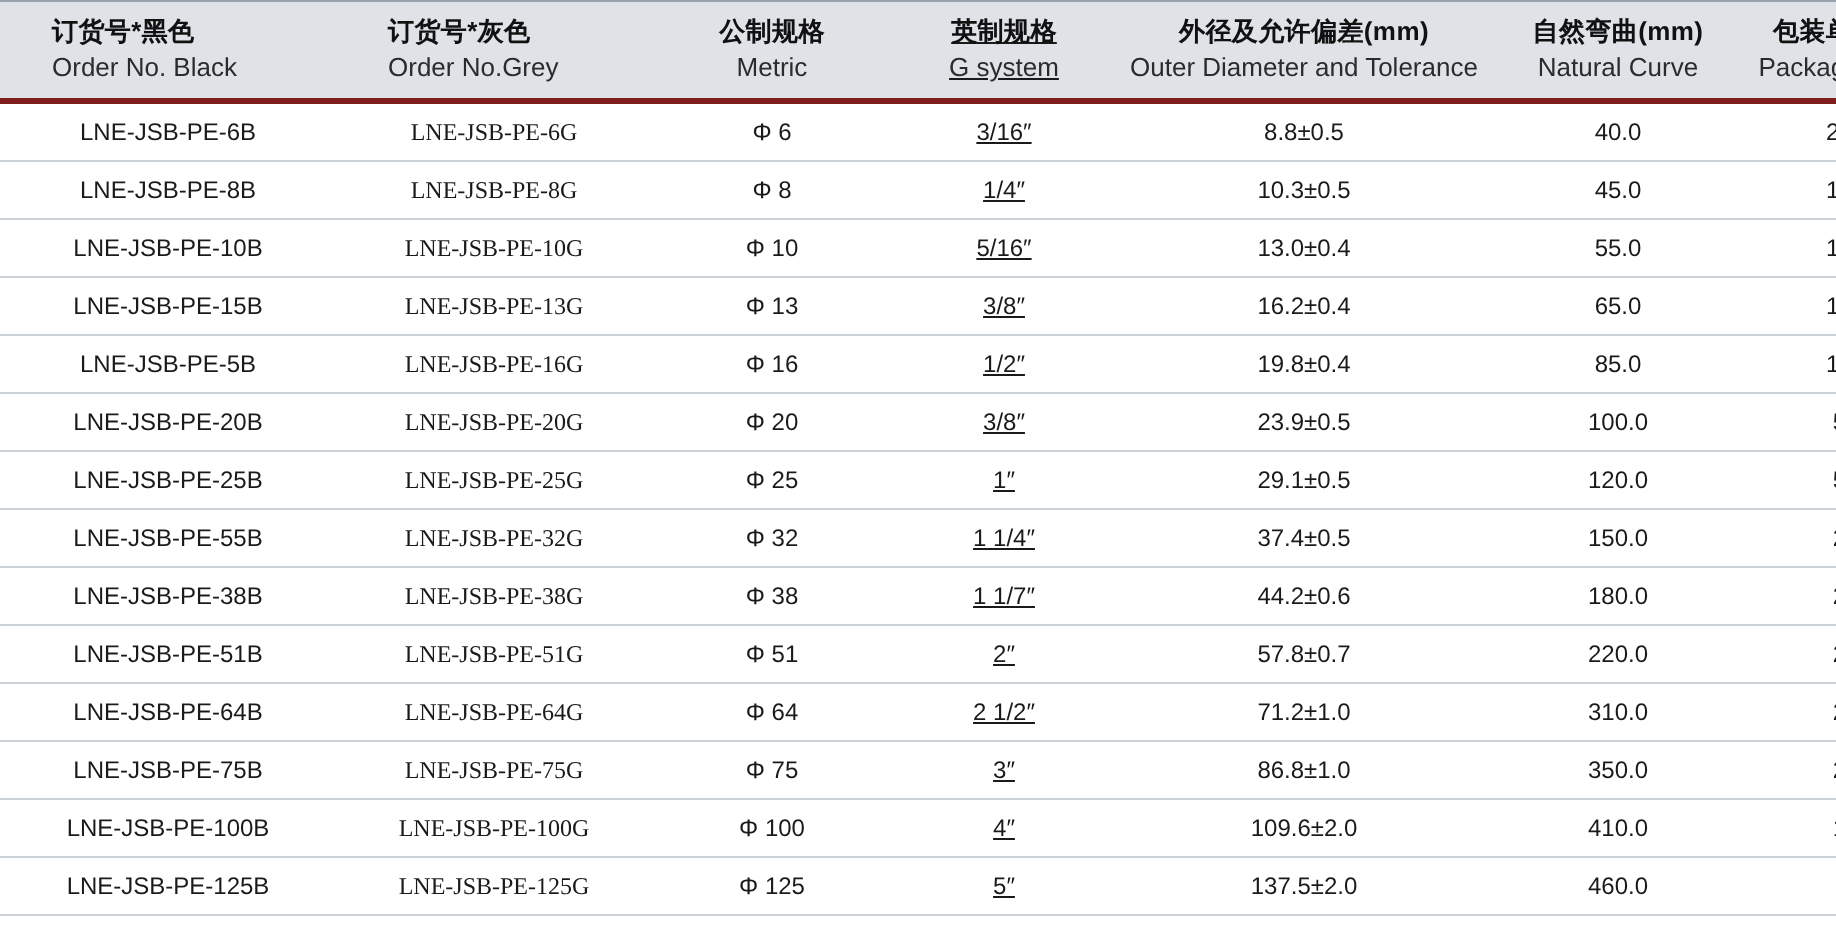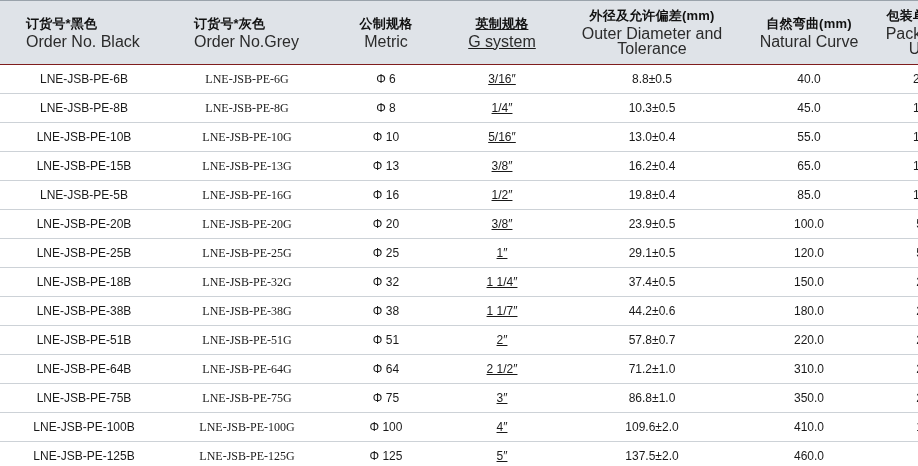--- a/index.html
+++ b/index.html
@@ -15,36 +15,36 @@
     overflow: hidden;
   }
   .spec-table {
     width: 918px;
     border-collapse: collapse;
     table-layout: fixed;
   }
   .spec-table thead th {
     background: #dfe3e8;
     border-top: 1px solid #9aa3ab;
-    border-bottom: 1px solid #7f1d1d;
+    border-bottom: 3px solid #7f1d1d;
     padding: 6px 4px 8px 4px;
     vertical-align: middle;
     font-weight: normal;
   }
   .hdr-cn {
     display: block;
     font-size: 13px;
     color: #111111;
     font-weight: bold;
     line-height: 18px;
     letter-spacing: 0.2px;
   }
   .hdr-en {
     display: block;
-    font-size: 16px;
+    font-size: 13px;
     color: #2b2b2b;
     line-height: 15px;
     margin-top: 1px;
   }
   .spec-table tbody td {
     font-size: 12px;
     color: #1a1a1a;
     padding: 6px 4px;
     border-bottom: 1px solid #cdd2d7;
     text-align: center;
@@ -166,21 +166,21 @@
       <tr>
         <td class="col-a">LNE-JSB-PE-25B</td>
         <td class="col-b">LNE-JSB-PE-25G</td>
         <td class="col-c">Φ 25</td>
         <td class="col-d">1″</td>
         <td class="col-e">29.1±0.5</td>
         <td class="col-f">120.0</td>
         <td class="col-g">50</td>
       </tr>
       <tr>
-        <td class="col-a">LNE-JSB-PE-18B</td>
+        <td class="col-a">LNE-JSB-PE-55B</td>
         <td class="col-b">LNE-JSB-PE-32G</td>
         <td class="col-c">Φ 32</td>
         <td class="col-d">1 1/4″</td>
         <td class="col-e">37.4±0.5</td>
         <td class="col-f">150.0</td>
         <td class="col-g">25</td>
       </tr>
       <tr>
         <td class="col-a">LNE-JSB-PE-38B</td>
         <td class="col-b">LNE-JSB-PE-38G</td>

